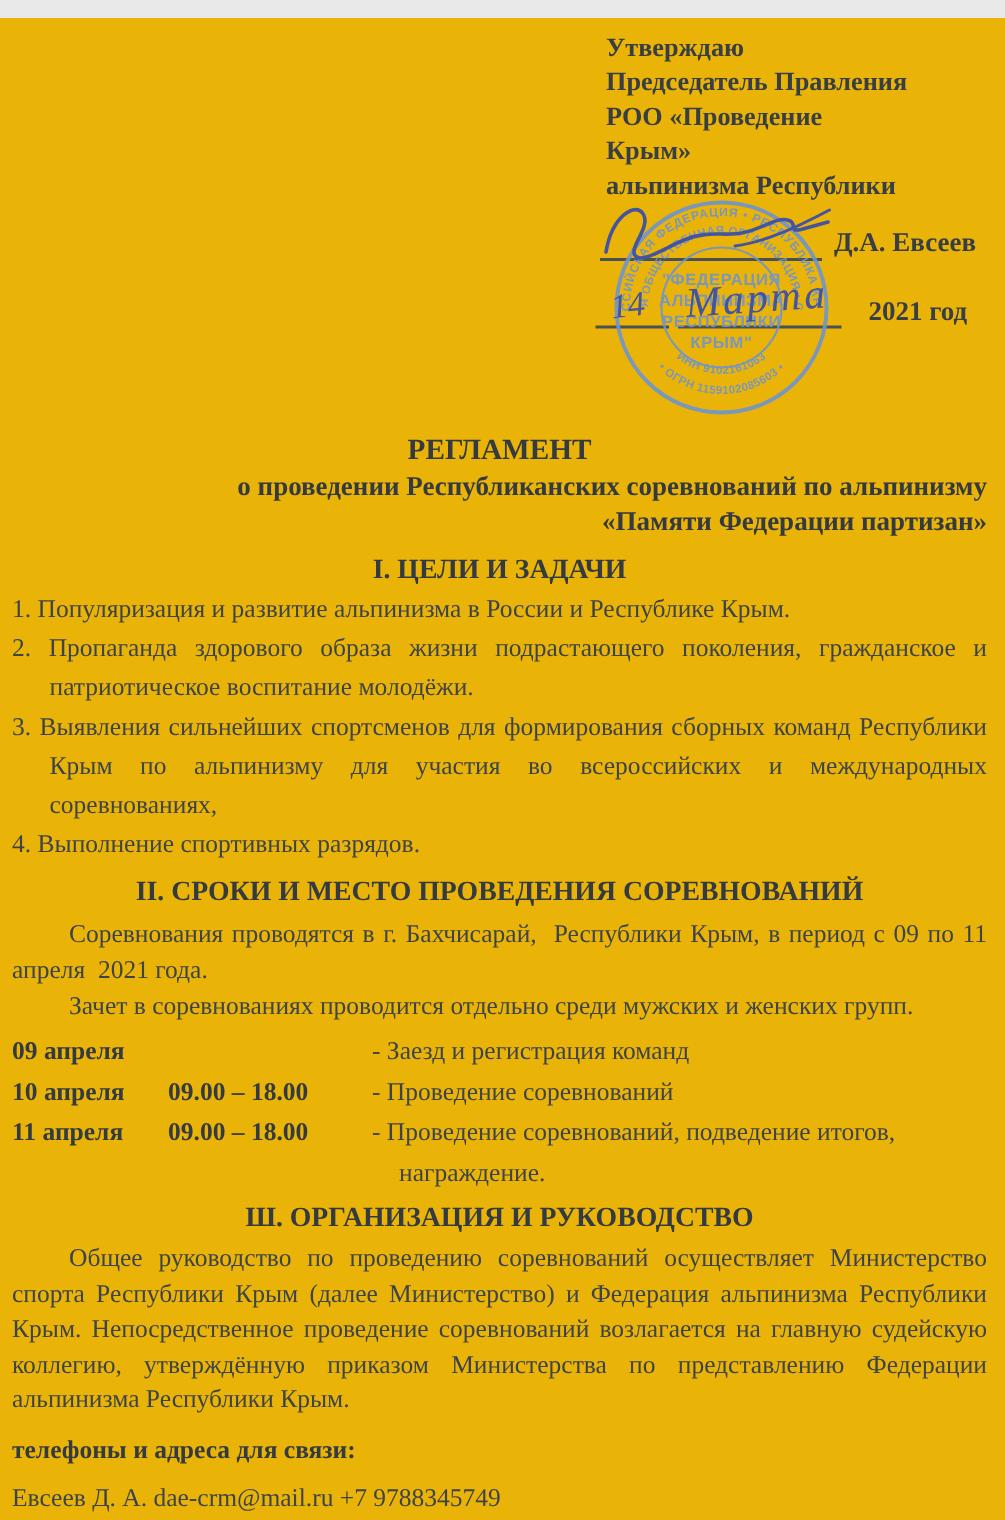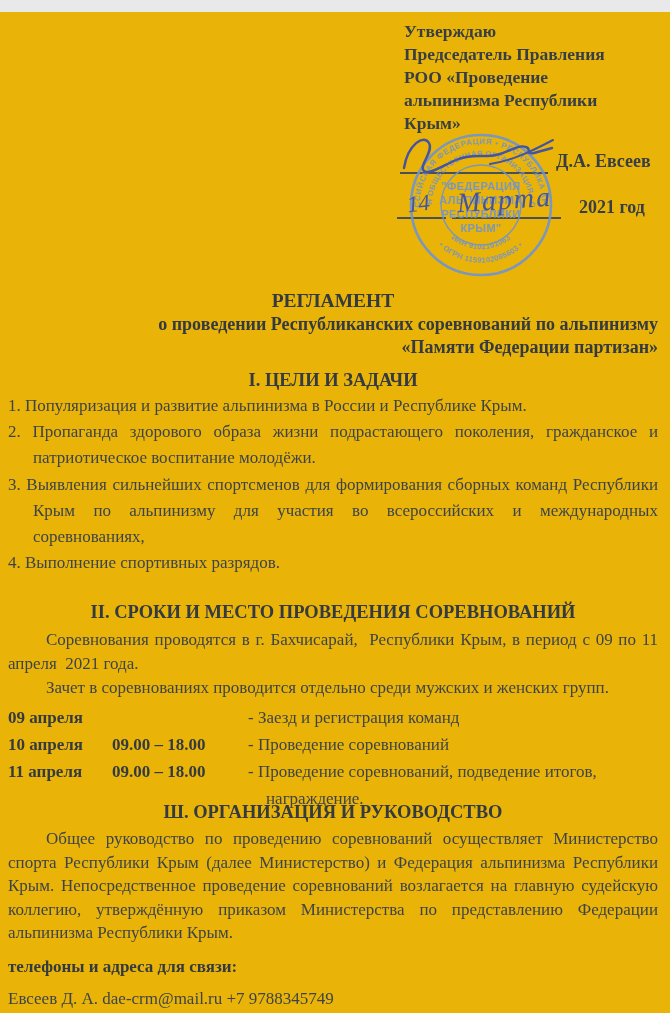--- a/index.html
+++ b/index.html
@@ -43,22 +43,22 @@
 </style>
 </head>
 <body>
 
 <div class="page">
 
   <div class="approval">
     <div>Утверждаю</div>
     <div>Председатель Правления</div>
     <div>РОО «Проведение</div>
+    <div>Крым»</div>
     <div>альпинизма Республики</div>
-    <div>Крым»</div>
   </div>
 
   <svg class="stamp" width="150" height="150" viewBox="0 0 150 150">
     <defs>
       <path id="arcOuterTop" d="M 14 75 A 61 61 0 0 1 136 75"></path>
       <path id="arcOuterBottom" d="M 16.5 86 A 60 60 0 0 0 133.5 86"></path>
       <path id="arcInnerTop" d="M 26 75 A 49 49 0 0 1 124 75"></path>
       <path id="arcInnerBottom" d="M 29.5 84 A 47 47 0 0 0 120.5 84"></path>
     </defs>
     <circle cx="75" cy="75" r="70" fill="none" stroke="#6e94d0" stroke-width="2.6"></circle>
@@ -102,21 +102,21 @@
   </div>
 
   <div class="blk" style="top:356px;">
     <div class="sec-head">I. ЦЕЛИ И ЗАДАЧИ</div>
     <p class="item">1. Популяризация и развитие альпинизма в России и Республике Крым.</p>
     <p class="item">2. Пропаганда здорового образа жизни подрастающего поколения, гражданское и патриотическое воспитание молодёжи.</p>
     <p class="item">3. Выявления сильнейших спортсменов для формирования сборных команд Республики Крым по альпинизму для участия во всероссийских и международных соревнованиях,</p>
     <p class="item">4. Выполнение спортивных разрядов.</p>
   </div>
 
-  <div class="blk" style="top:588px;font-family:Liberation Serif, serif;">
+  <div class="blk" style="top:571px;font-family:Liberation Serif, serif;">
     <div class="sec-head">II. СРОКИ И МЕСТО ПРОВЕДЕНИЯ СОРЕВНОВАНИЙ</div>
     <p class="par" style="margin-top:3px;">Соревнования проводятся в г. Бахчисарай,  Республики Крым, в период с 09 по 11 апреля  2021 года.</p>
     <p class="par">Зачет в соревнованиях проводится отдельно среди мужских и женских групп.</p>
     <div class="sched">
       <div class="sched-row">
         <div class="sched-date">09 апреля</div>
         <div class="sched-time"></div>
         <div class="sched-desc">- Заезд и регистрация команд</div>
       </div>
       <div class="sched-row">

